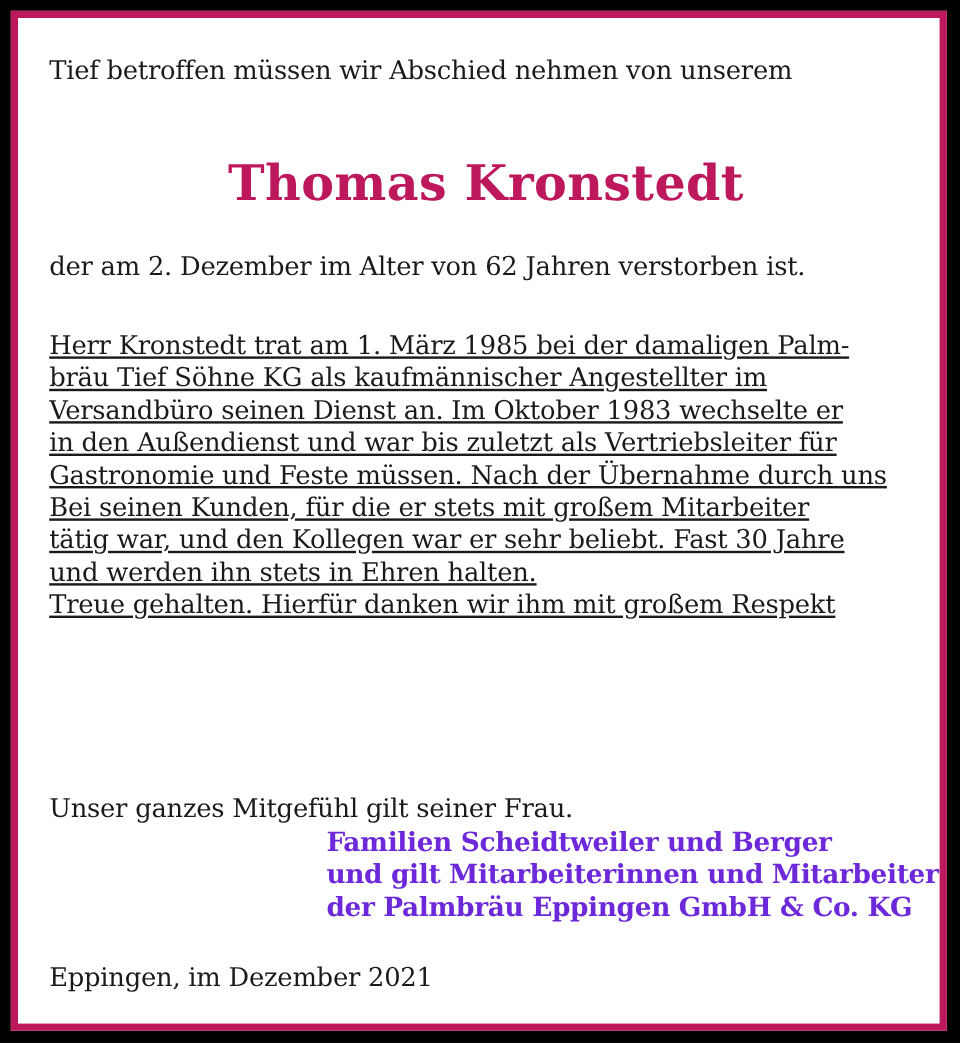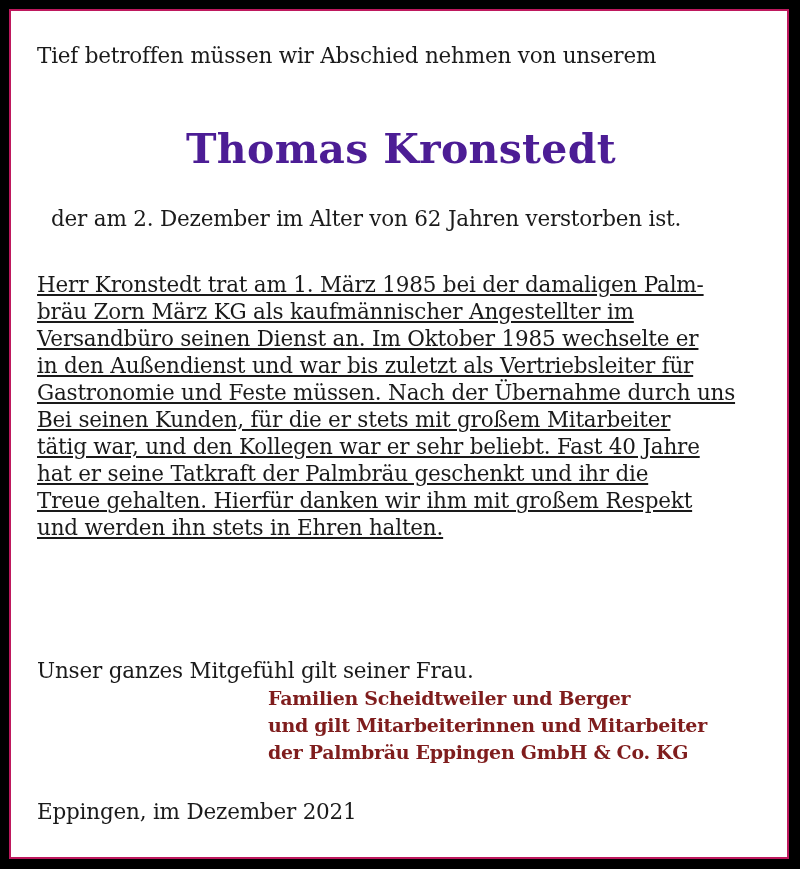--- a/index.html
+++ b/index.html
@@ -1,75 +1,74 @@
 <!DOCTYPE html>
 <html><head>
   <meta charset="utf-8">
   <style>
     html, body { margin: 0; padding: 0; background: #000; }
     body { width: 800px; height: 869px; overflow: hidden; }
     .frame {
       position: absolute; left: 9px; top: 9px;
       width: 780px; height: 850px;
       background: #fff;
-      border: 2px solid #be185d;
+      border: 6px solid #be185d;
       box-sizing: border-box;
     }
     .txt {
       position: absolute;
       font-family: "DejaVu Serif", "Liberation Serif", serif;
       color: #1a1a1a;
       font-size: 21.5px;
       line-height: 27px;
       white-space: nowrap;
       letter-spacing: -0.2px;
     }
     .intro { left: 26px; top: 31px; }
     .name {
       position: absolute; left: 0; width: 780px; top: 113px;
       text-align: center;
       font-family: "DejaVu Serif", "Liberation Serif", serif;
       font-weight: bold; font-size: 41px; line-height: 50px;
-      color: #4c1d95; letter-spacing: 0.3px;
+      color: #be185d; letter-spacing: 0.3px;
     }
-    .died { left: 26px; top: 194px; margin-left: 14px; }
+    .died { left: 26px; top: 194px; }
     .bio { left: 26px; top: 260px; text-decoration: underline; }
     .sympathy { left: 26px; top: 646px; }
     .signature {
       left: 257px; top: 674px;
-      font-weight: bold; font-size: 19px; line-height: 27px; color: #7f1d1d;
+      font-weight: bold; font-size: 22px; line-height: 27px; color: #6d28d9;
       letter-spacing: -0.3px;
     }
     .place { left: 26px; top: 787px; }
     .line { display: block; }
   </style>
 </head>
 <body>
 
 <div class="frame">
 
   <div class="txt intro">
     <span class="line">Tief betroffen müssen wir Abschied nehmen von unserem</span>
   </div>
 
   <div class="name">Thomas Kronstedt</div>
 
   <div class="txt died">der am 2. Dezember im Alter von 62 Jahren verstorben ist.</div>
 
   <div class="txt bio">
     <span class="line">Herr Kronstedt trat am 1. März 1985 bei der damaligen Palm-</span>
-    <span class="line">bräu Zorn März KG als kaufmännischer Angestellter im</span>
-    <span class="line">Versandbüro seinen Dienst an. Im Oktober 1985 wechselte er</span>
+    <span class="line">bräu Tief Söhne KG als kaufmännischer Angestellter im</span>
+    <span class="line">Versandbüro seinen Dienst an. Im Oktober 1983 wechselte er</span>
     <span class="line">in den Außendienst und war bis zuletzt als Vertriebsleiter für</span>
     <span class="line">Gastronomie und Feste müssen. Nach der Übernahme durch uns</span>
     <span class="line">Bei seinen Kunden, für die er stets mit großem Mitarbeiter</span>
-    <span class="line">tätig war, und den Kollegen war er sehr beliebt. Fast 40 Jahre</span>
-    <span class="line">hat er seine Tatkraft der Palmbräu geschenkt und ihr die</span>
+    <span class="line">tätig war, und den Kollegen war er sehr beliebt. Fast 30 Jahre</span>
+    <span class="line">und werden ihn stets in Ehren halten.</span>
     <span class="line">Treue gehalten. Hierfür danken wir ihm mit großem Respekt</span>
-    <span class="line">und werden ihn stets in Ehren halten.</span>
   </div>
 
   <div class="txt sympathy">Unser ganzes Mitgefühl gilt seiner Frau.</div>
 
   <div class="txt signature">
     <span class="line">Familien Scheidtweiler und Berger</span>
     <span class="line">und gilt Mitarbeiterinnen und Mitarbeiter</span>
     <span class="line">der Palmbräu Eppingen GmbH &amp; Co. KG</span>
   </div>
 

